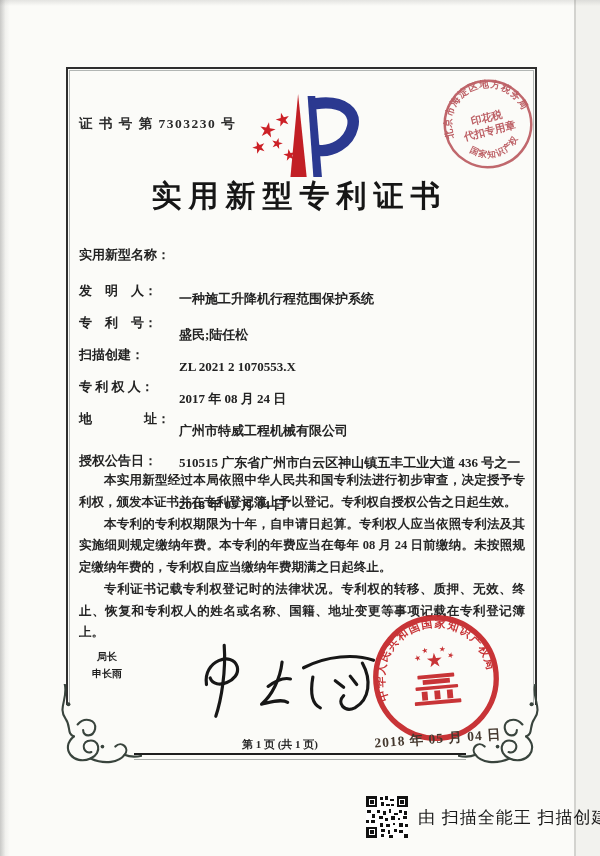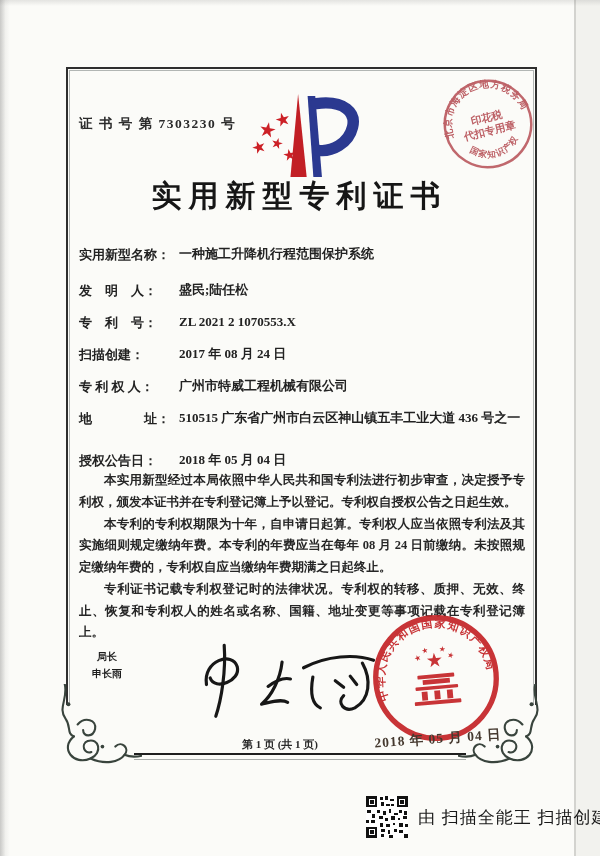--- a/index.html
+++ b/index.html
@@ -28,21 +28,21 @@
   .doc-title{position:absolute;left:66px;top:176px;width:467px;text-align:center;
     font-size:30px;font-weight:bold;color:#161616;letter-spacing:7px;}
 
   
   .tax-seal{position:absolute;left:440px;top:76px;width:96px;height:96px;transform:rotate(-14deg);opacity:.85;}
 
   
   .fields{position:absolute;left:79px;top:240px;width:448px;}
   .field-row{position:absolute;left:0;width:448px;display:flex;font-size:13px;font-weight:bold;color:#222;}
   .f-label{flex:none;width:96px;white-space:nowrap;}
-  .f-value{flex:1;margin-left:4px;line-height:1.3;}
+  .f-value{flex:1;margin-left:4px;line-height:1.3;margin-top:45px;}
   .row-0{top:6px;} .row-1{top:42px;justify-content:center;} .row-2{top:74px;} .row-3{top:106px;}
   .row-4{top:138px;} .row-5{top:170px;} .row-6{top:212px;}
   .grant-pair2{position:absolute;left:254px;top:0;display:flex;width:194px;}
   .grant-pair2 .f-label{width:84px;}
 
   
   .paras{position:absolute;left:79px;top:470px;width:446px;font-size:12.5px;line-height:1.74;
     color:#262626;font-weight:bold;text-align:justify;}
   .paras p{margin:0;text-indent:2em;}
 

